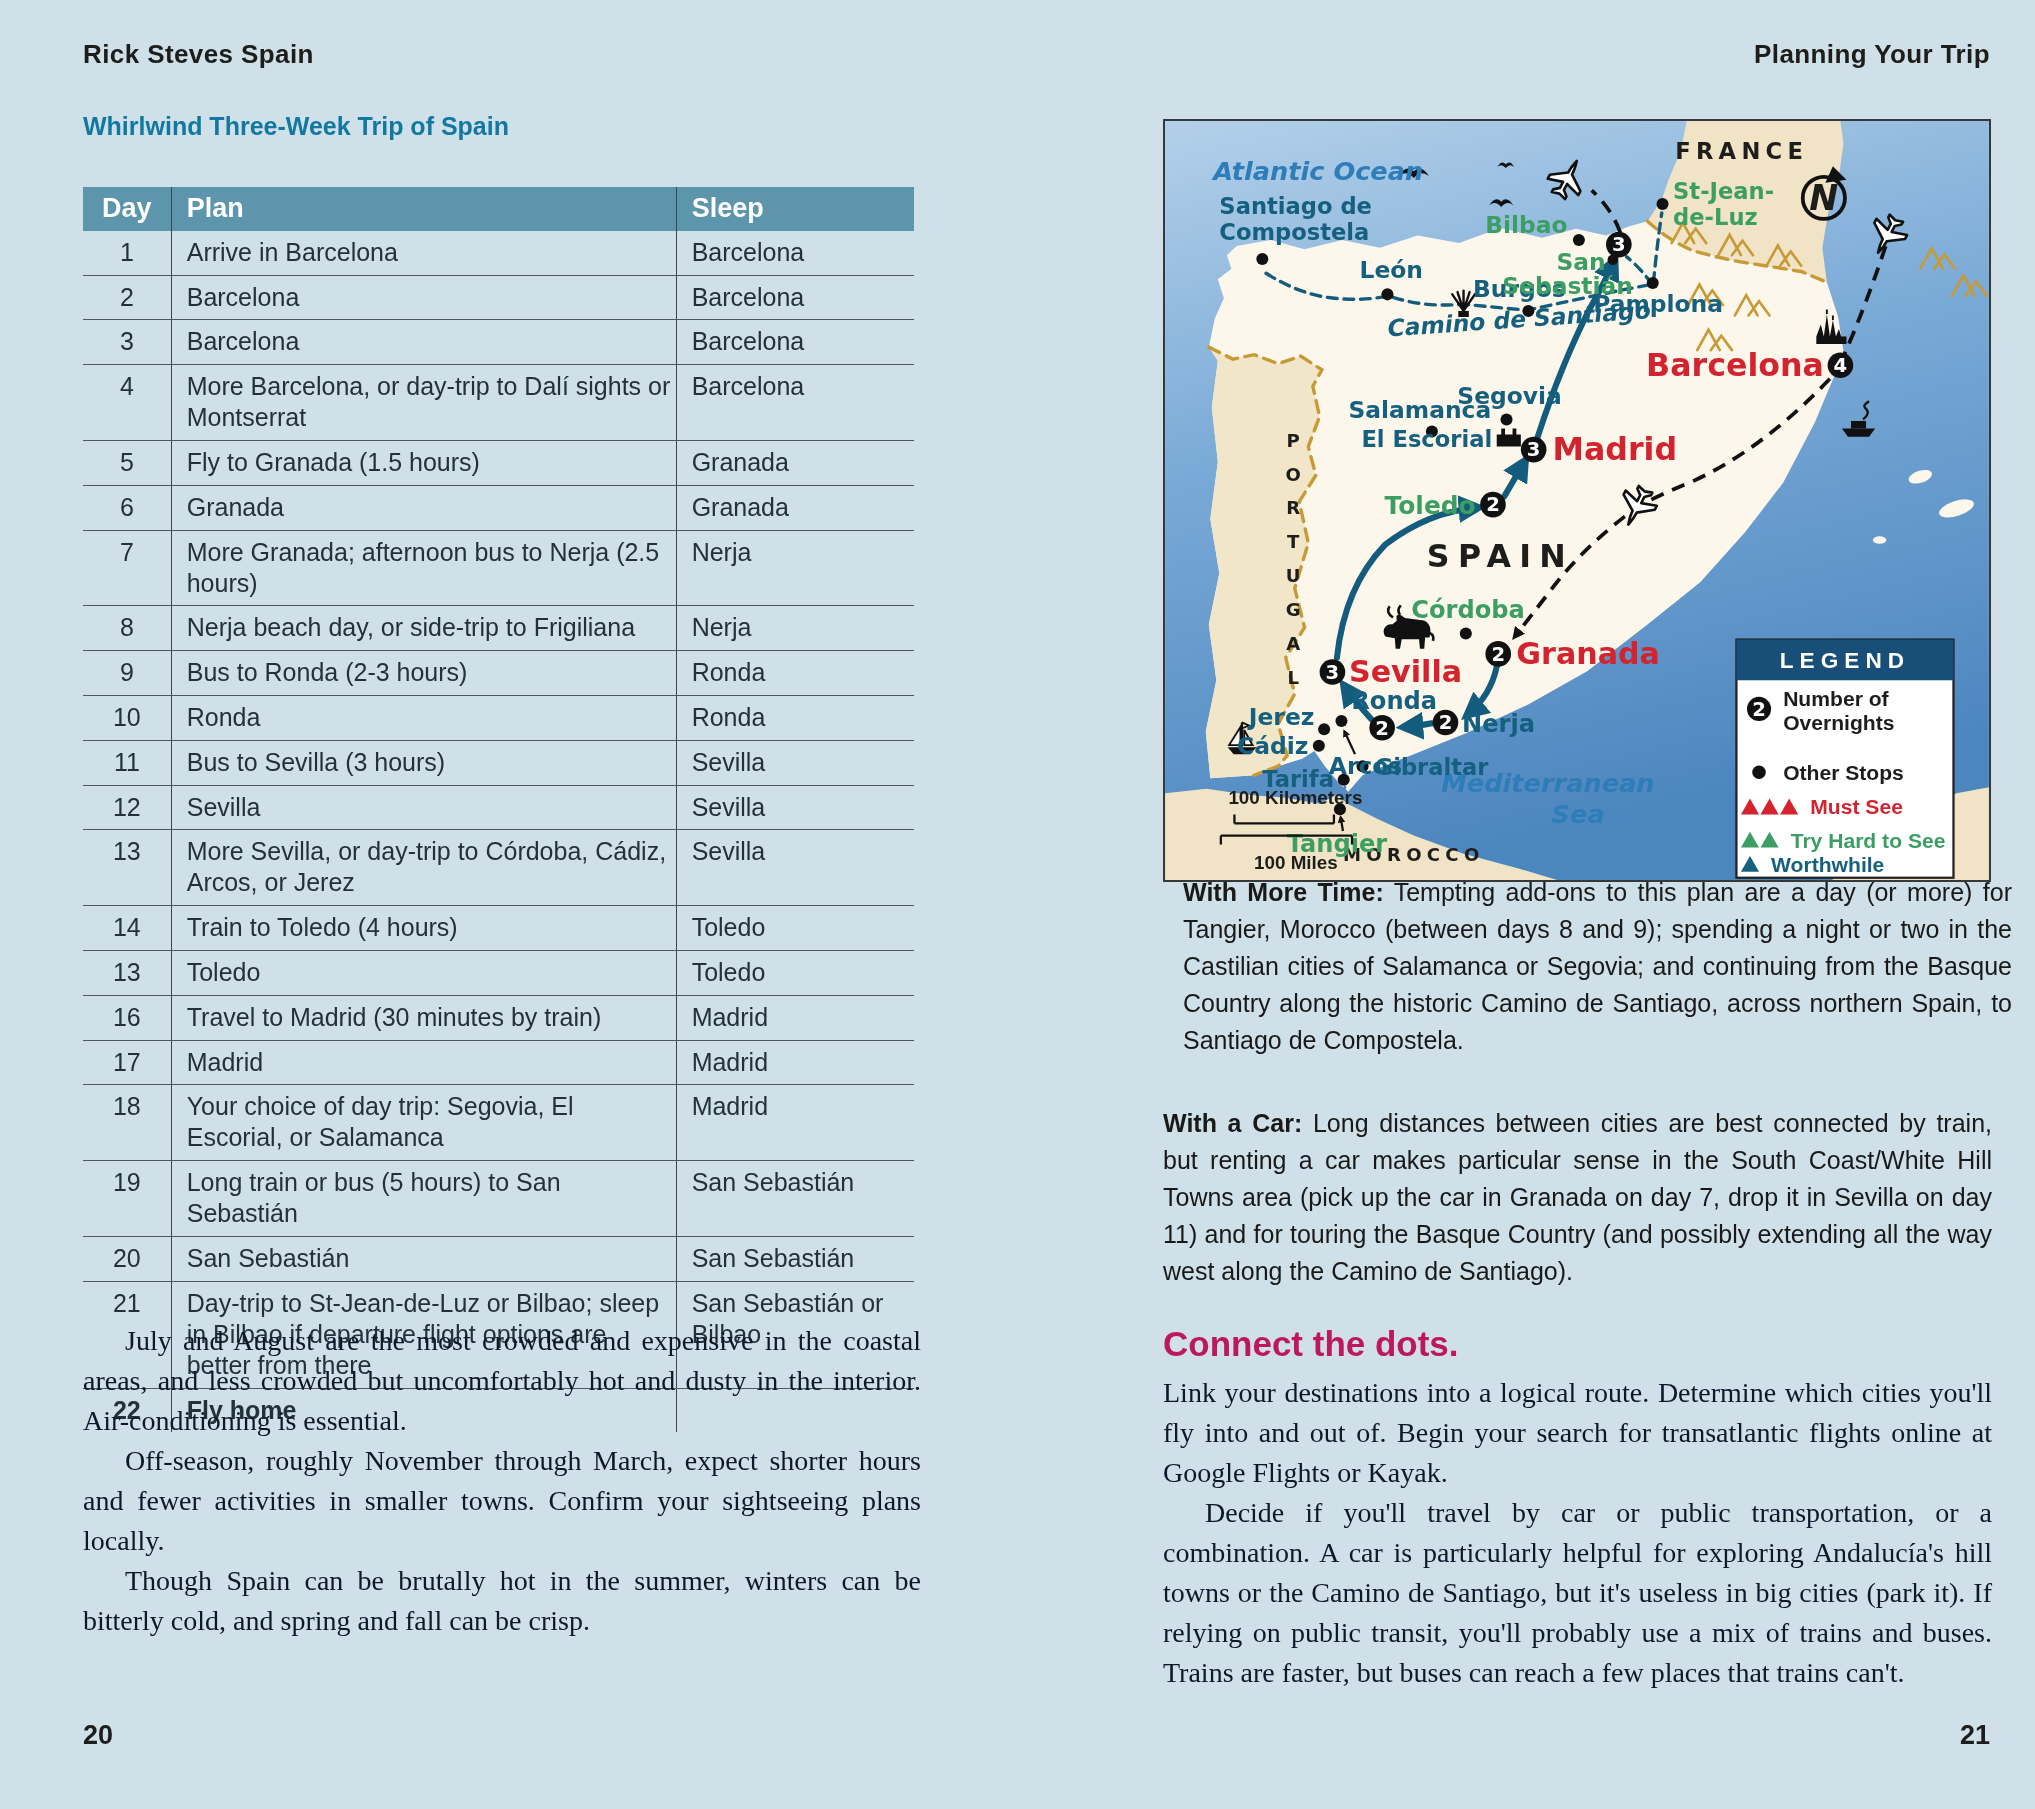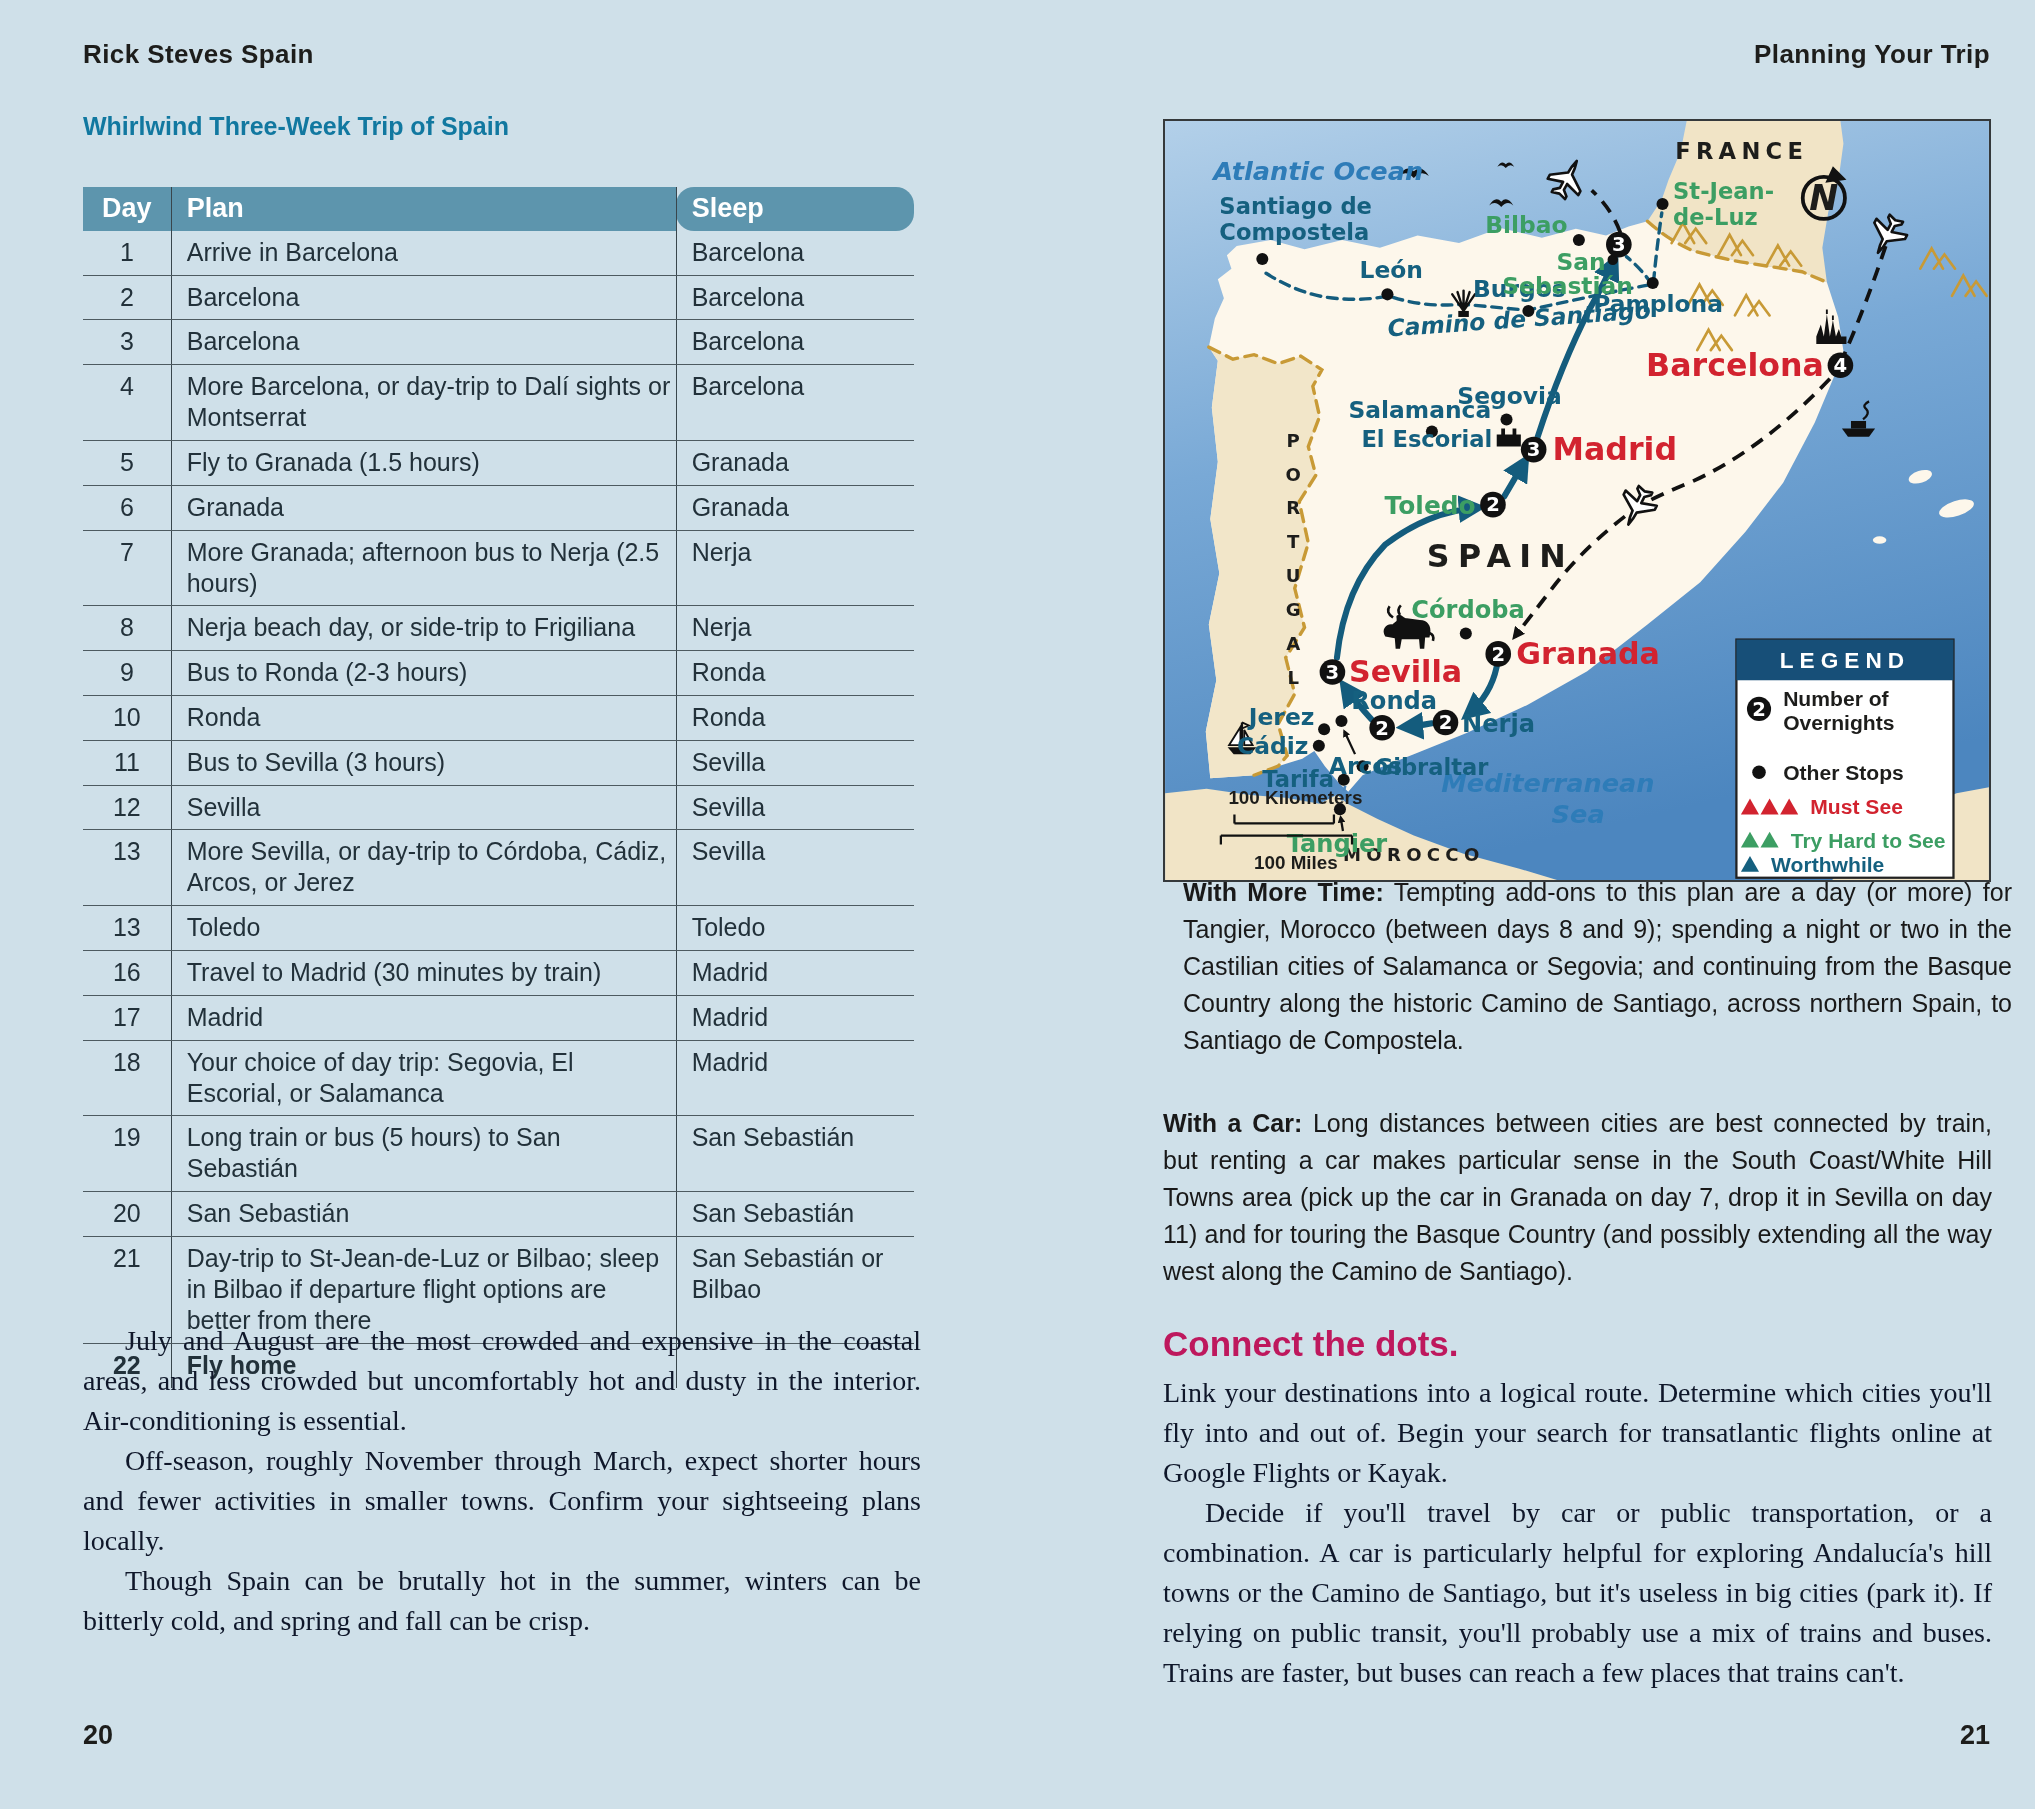--- a/index.html
+++ b/index.html
@@ -19,21 +19,21 @@
   table.itin th{background:var(--table_header_bg);color:#fff;font-size:27px;font-weight:bold;
     text-align:left;padding:6px 0 6.8px 15px;}
   table.itin th.h-day{text-align:center;padding-left:0;}
   table.itin td{padding:6px 0 6.8px 15px;line-height:31px;vertical-align:top;
     border-bottom:1.5px solid #4d5a60;}
   table.itin tr:last-child td{border-bottom:none;font-weight:bold;}
   table.itin .c-day{width:89px;text-align:center;padding-left:0;}
   table.itin .c-plan{width:501px;}
   table.itin .c-sleep{width:226px;}
   table.itin td.c-plan,table.itin th.h-plan{border-left:1.5px solid #39464c;}
-  table.itin td.c-sleep,table.itin th.h-sleep{border-left:1.5px solid #39464c;border-radius:18px;}
+  table.itin td.c-sleep,table.itin th.h-sleep{border-left:1.5px solid #39464c;}
   
   .serif{font-family:"Liberation Serif",serif;font-size:28px;line-height:40px;
     text-align:justify;color:#0f172a;}
   .serif p{margin:0;}
   .serif p.ind{text-indent:42px;}
   .sansbody{font-size:25px;line-height:37px;text-align:justify;color:#191919;}
   .sansbody b{font-weight:bold;}
   .connect-h{font-size:35px;font-weight:bold;color:#be185d;}
   .pageno{font-size:27px;font-weight:bold;}
   
@@ -133,20 +133,25 @@
     <td class="c-plan">Sevilla</td>
     <td class="c-sleep">Sevilla</td>
   </tr>
 
   <tr>
     <td class="c-day">13</td>
     <td class="c-plan">More Sevilla, or day-trip to Córdoba, Cádiz, Arcos, or Jerez</td>
     <td class="c-sleep">Sevilla</td>
   </tr>
 
+  <tr>
+    <td class="c-day">14</td>
+    <td class="c-plan">Train to Toledo (4 hours)</td>
+    <td class="c-sleep">Toledo</td>
+  </tr>
 
   <tr>
     <td class="c-day">13</td>
     <td class="c-plan">Toledo</td>
     <td class="c-sleep">Toledo</td>
   </tr>
 
   <tr>
     <td class="c-day">16</td>
     <td class="c-plan">Travel to Madrid (30 minutes by train)</td>

